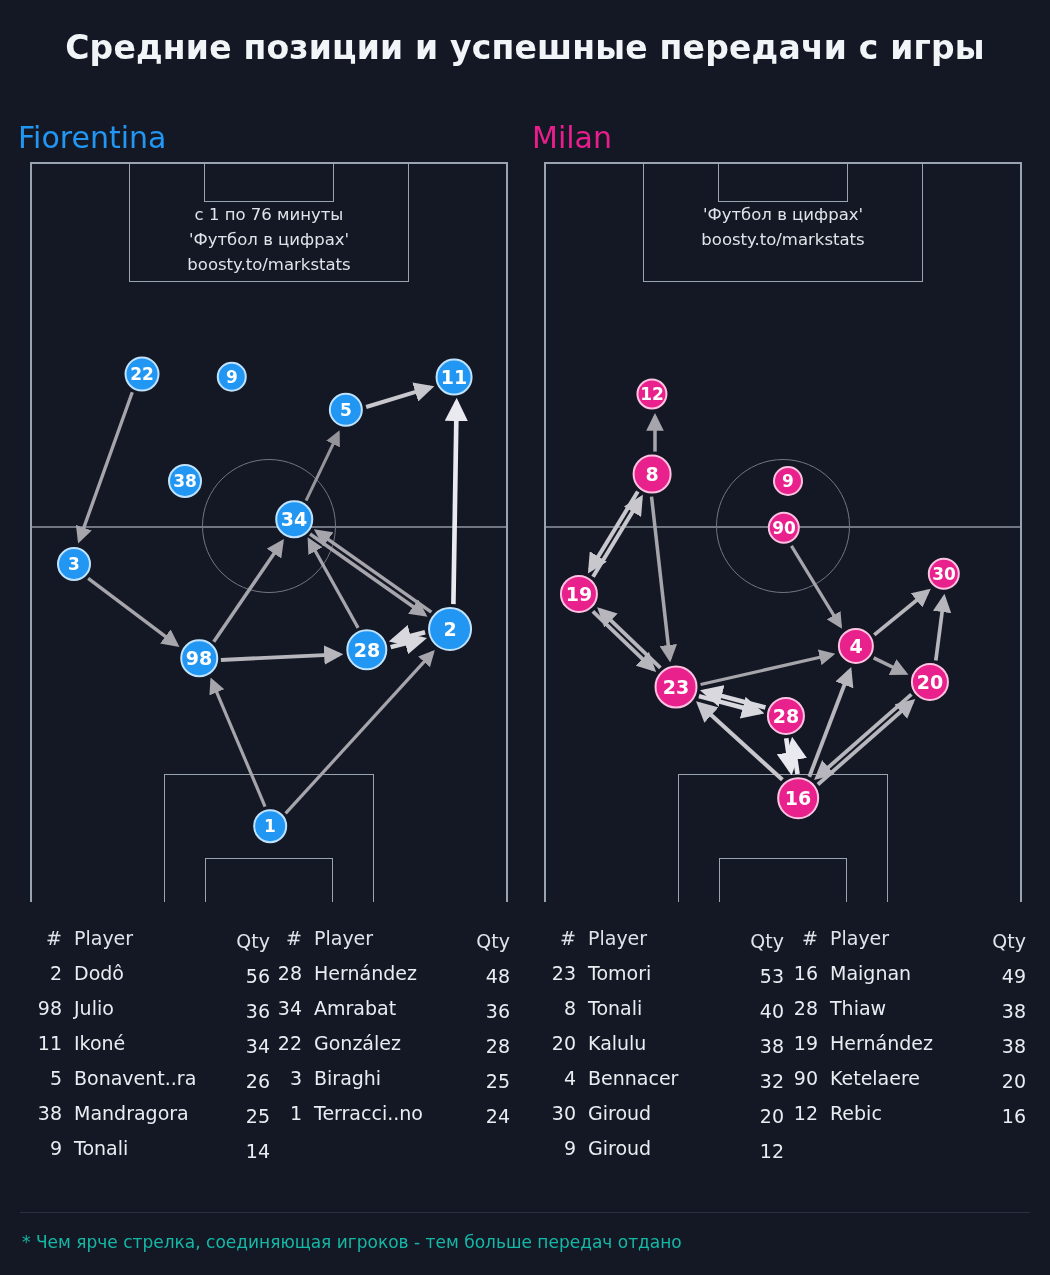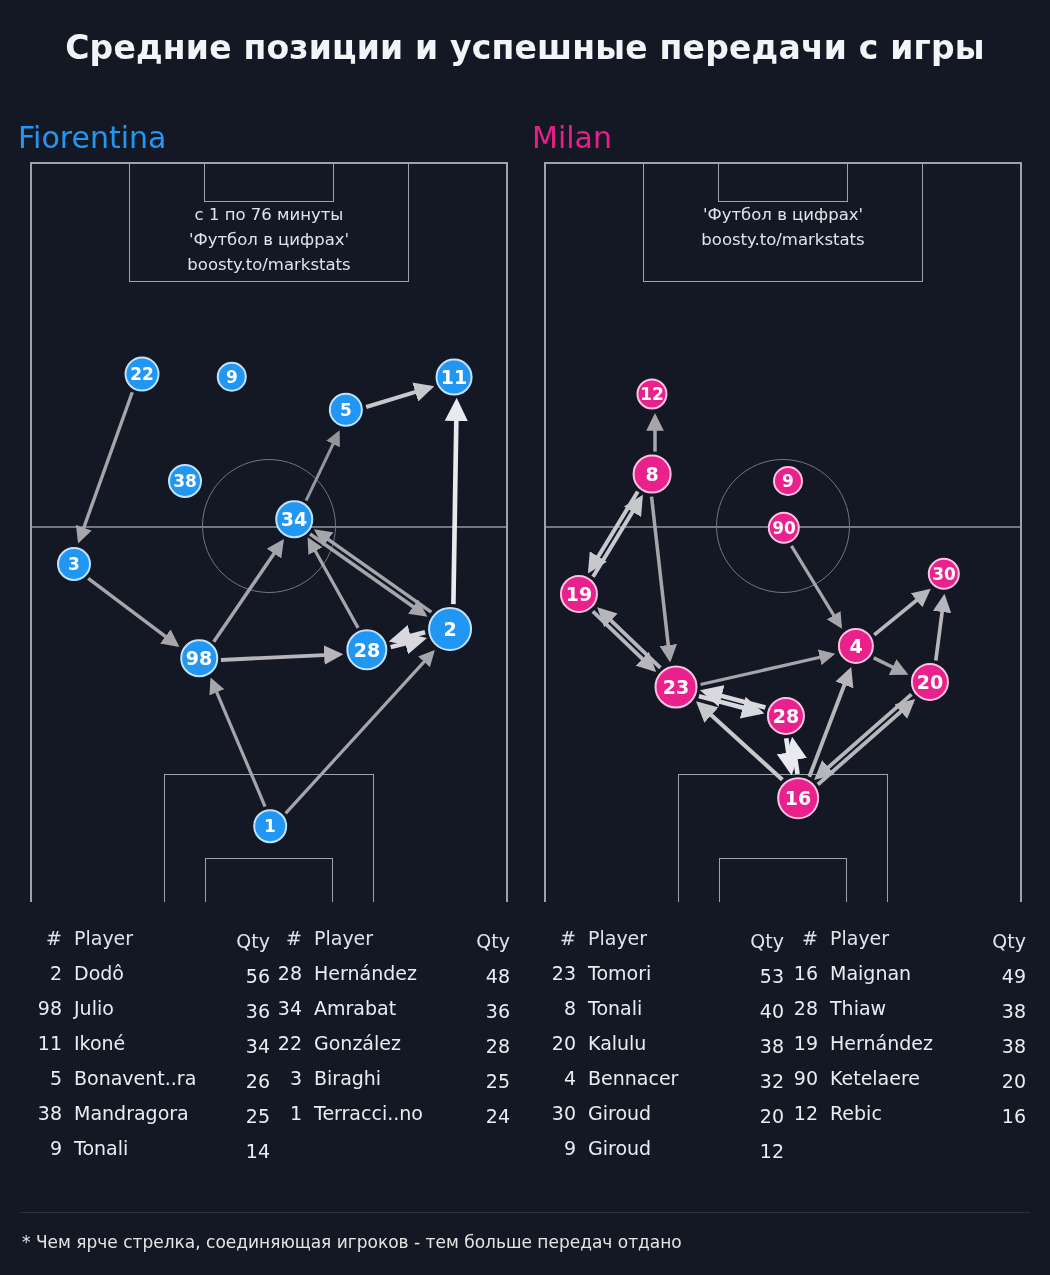--- a/index.html
+++ b/index.html
@@ -75,21 +75,21 @@
   .tbl .c-num{width:40px;text-align:right;padding-right:12px;}
   .tbl .c-name{width:150px;text-align:left;}
   .tbl .c-qty{width:46px;text-align:right;margin-top:6px;}
   .tbl .head{color:#dfe4ea;}
   #tbl-a1{left:22px;top:0;}
   #tbl-a2{left:262px;top:0;}
   #tbl-b1{left:536px;top:0;}
   #tbl-b2{left:778px;top:0;}
 
   #footnote{
-    position:absolute;left:22px;top:1232px;font-size:17px;color:#e5e5e5;text-align:center;
+    position:absolute;left:22px;top:1232px;font-size:17px;color:#14b8a6;text-align:center;
   }
   #footdiv{
     position:absolute;left:20px;right:20px;top:1212px;height:1px;background:#2b3040;
   }
 </style>
 </head>
 <body>
 
 <div id="page-title">Средние позиции и успешные передачи с игры</div>
 

